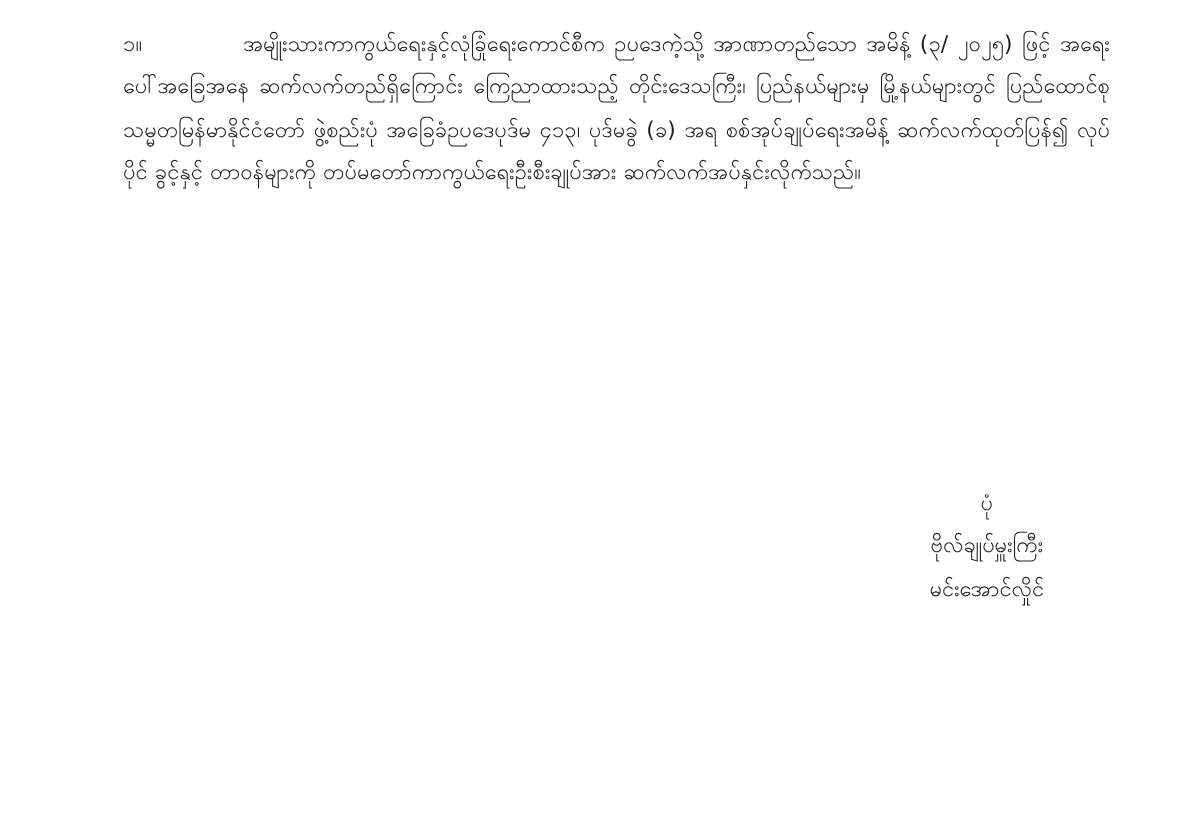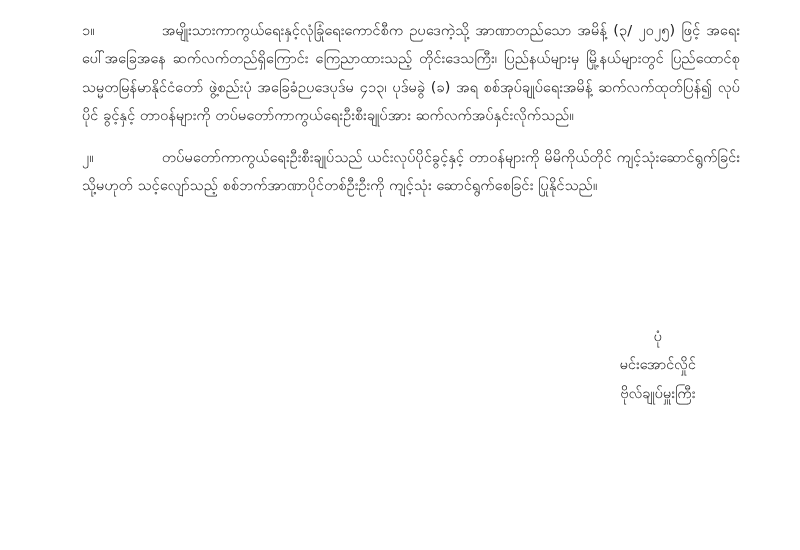--- a/index.html
+++ b/index.html
@@ -57,23 +57,20 @@
 </style>
 </head>
 <body>
 
 <div class="page">
 
   <p class="para para-1">
     <span class="marker">၁။</span><span class="indent"></span><span>အမျိုးသားကာကွယ်ရေးနှင့်လုံခြုံရေးကောင်စီက ဉပဒေကဲ့သို့ အာဏာတည်သော အမိန့် (၃/ ၂၀၂၅) ဖြင့် အရေးပေါ်အခြေအနေ ဆက်လက်တည်ရှိကြောင်း ကြေညာထားသည့် တိုင်းဒေသကြီး၊ ပြည်နယ်များမှ မြို့နယ်များတွင် ပြည်ထောင်စုသမ္မတမြန်မာနိုင်ငံတော် ဖွဲ့စည်းပုံ အခြေခံဉပဒေပုဒ်မ ၄၁၃၊ ပုဒ်မခွဲ (ခ) အရ စစ်အုပ်ချုပ်ရေးအမိန့် ဆက်လက်ထုတ်ပြန်၍ လုပ်ပိုင် ခွင့်နှင့် တာဝန်များကို တပ်မတော်ကာကွယ်ရေးဦးစီးချုပ်အား ဆက်လက်အပ်နှင်းလိုက်သည်။</span>
   </p>
 
-  <p class="para para-2">
-    <span class="marker">၂။</span><span class="indent"></span><span>တပ်မတော်ကာကွယ်ရေးဦးစီးချုပ်သည် ယင်းလုပ်ပိုင်ခွင့်နှင့် တာဝန်များကို မိမိကိုယ်တိုင် ကျင့်သုံးဆောင်ရွက်ခြင်း သို့မဟုတ် သင့်လျော်သည့် စစ်ဘက်အာဏာပိုင်တစ်ဦးဦးကို ကျင့်သုံး ဆောင်ရွက်စေခြင်း ပြုနိုင်သည်။</span>
-  </p>
 
   <div class="signature">
     <div>ပုံ</div>
+    <div>ဗိုလ်ချုပ်မှူးကြီး</div>
     <div>မင်းအောင်လှိုင်</div>
-    <div>ဗိုလ်ချုပ်မှူးကြီး</div>
   </div>
 
 </div>
 
 </body></html>

